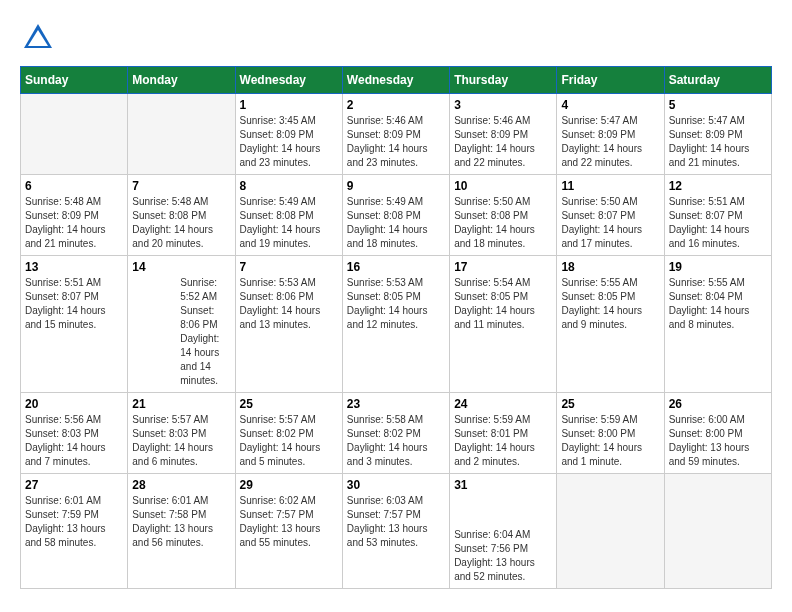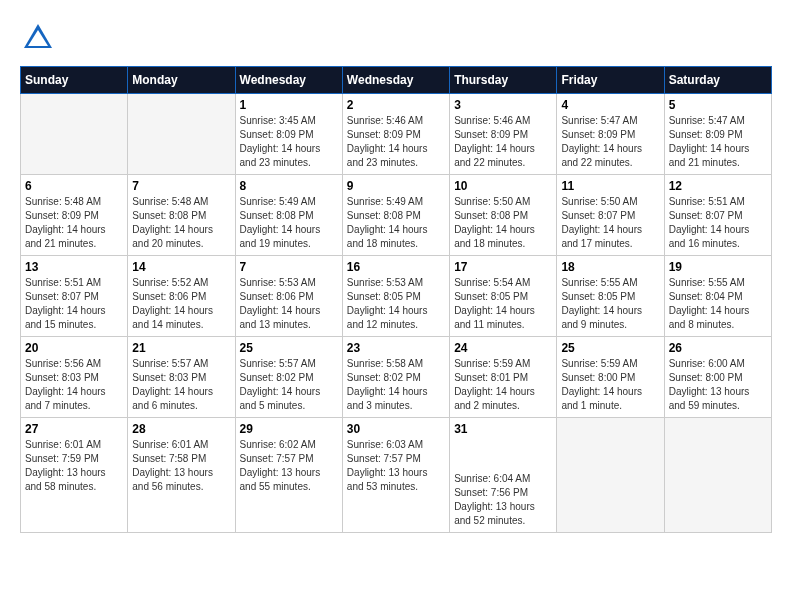--- a/index.html
+++ b/index.html
@@ -43,21 +43,21 @@
     .location {
       font-size: 14px;
       color: #555;
     }
     .calendar {
       width: 100%;
       border-collapse: collapse;
       font-size: 11px;
     }
     .calendar th {
-      background: #0f172a;
+      background: #15803d;
       color: #fff;
       padding: 6px 4px;
       text-align: left;
       font-size: 12px;
       border: 1px solid #1565c0;
     }
     .calendar td {
       border: 1px solid #ccc;
       vertical-align: top;
       padding: 4px;
@@ -193,21 +193,21 @@
       </tr>
       <tr>
         <td>
           <span class="day-num">13</span>
           <div class="day-info" style="white-space: pre-line;">Sunrise: 5:51 AM
 Sunset: 8:07 PM
 Daylight: 14 hours and 15 minutes.</div>
         </td>
         <td>
           <span class="day-num">14</span>
-          <div class="day-info" style="white-space: pre-line;">Sunrise: 5:52 AM
+          <div class="day-info" style="white-space: pre-line; margin-left: 48px;">Sunrise: 5:52 AM
 Sunset: 8:06 PM
 Daylight: 14 hours and 14 minutes.</div>
         </td>
         <td>
           <span class="day-num">7</span>
           <div class="day-info" style="white-space: pre-line;">Sunrise: 5:53 AM
 Sunset: 8:06 PM
 Daylight: 14 hours and 13 minutes.</div>
         </td>
         <td>

